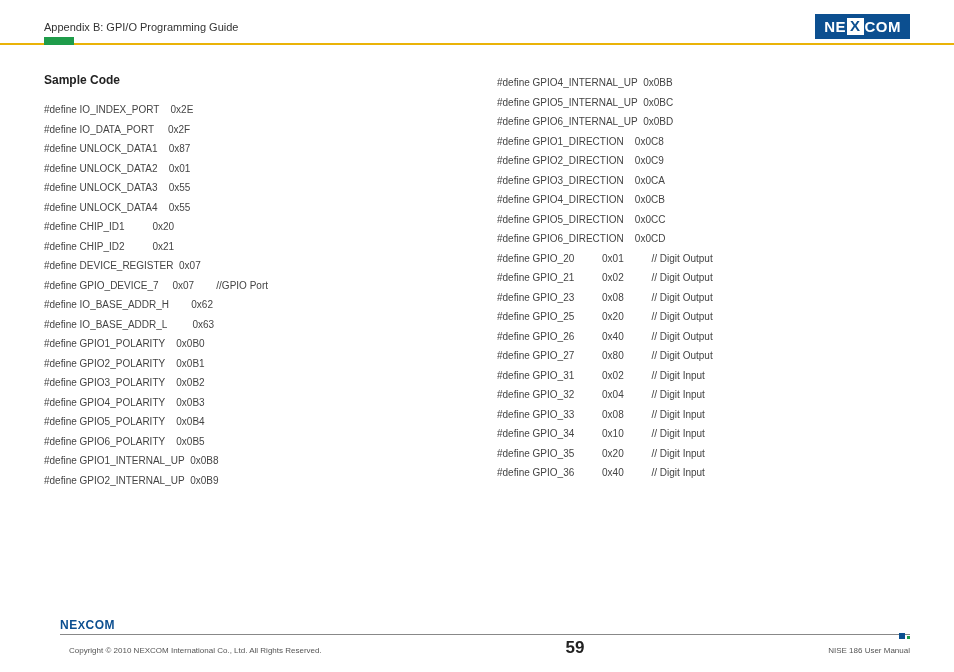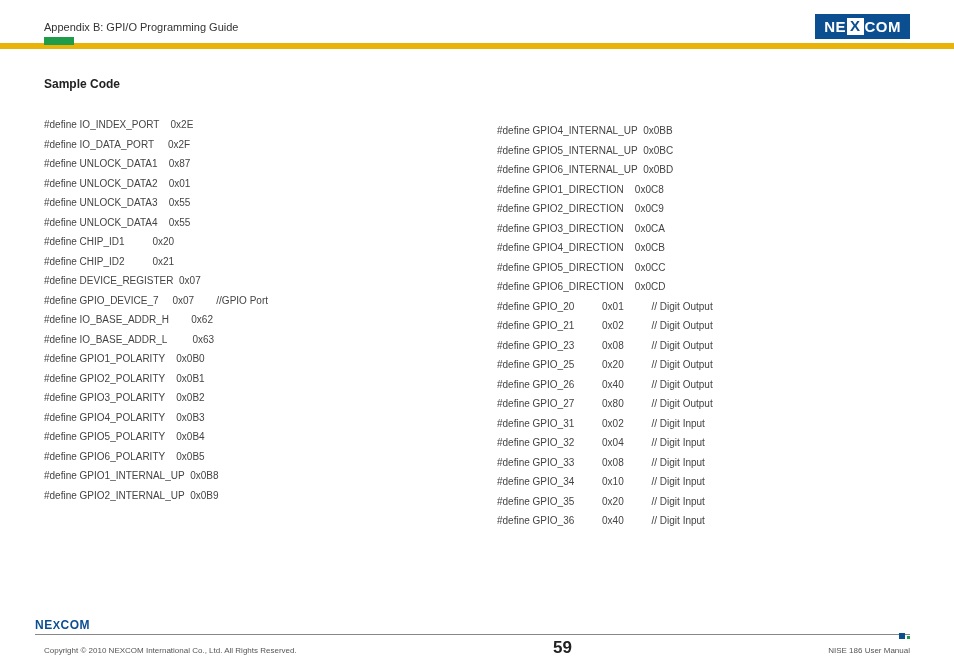--- a/index.html
+++ b/index.html
@@ -10,21 +10,21 @@
     height: 672px;
     position: relative;
     color: #222;
     font-size: 10.5px;
   }
   .page-header {
     display: flex;
     justify-content: space-between;
     align-items: center;
     padding: 14px 44px 4px 44px;
-    border-bottom: 6px solid #eab308;
+    border-bottom: 2px solid #eab308;
   }
   .header-title {
     font-size: 11px;
     color: #333;
   }
   .logo-box {
     display: flex;
     align-items: center;
     background: #0c4f90;
     color: #fff;
@@ -51,38 +51,38 @@
     background: #1f9c4a;
   }
   .content {
     display: flex;
     padding: 28px 44px 0 44px;
   }
   .col {
     flex: 1;
   }
   .col-left { padding-right: 30px; }
-  .col-right { padding-left: 10px; margin-top: 44px; }
+  .col-right { padding-left: 10px; }
   .section-heading {
     font-weight: bold;
     font-size: 12px;
     color: #222;
-    margin-bottom: 24px;
+    margin-bottom: 13px;
   }
   .code-line {
     font-size: 10px;
     color: #444;
     line-height: 1.95;
     white-space: nowrap;
     font-family: "Segoe UI", Arial, sans-serif;
   }
   .page-footer {
     position: absolute;
     bottom: 14px;
-    left: 35px;
+    left: 60px;
     right: 44px;
   }
   .footer-divider {
     border-top: 0.5px solid #888;
     margin-bottom: 3px;
     position: relative;
   }
   .footer-logo {
     font-weight: bold;
     font-size: 12px;

